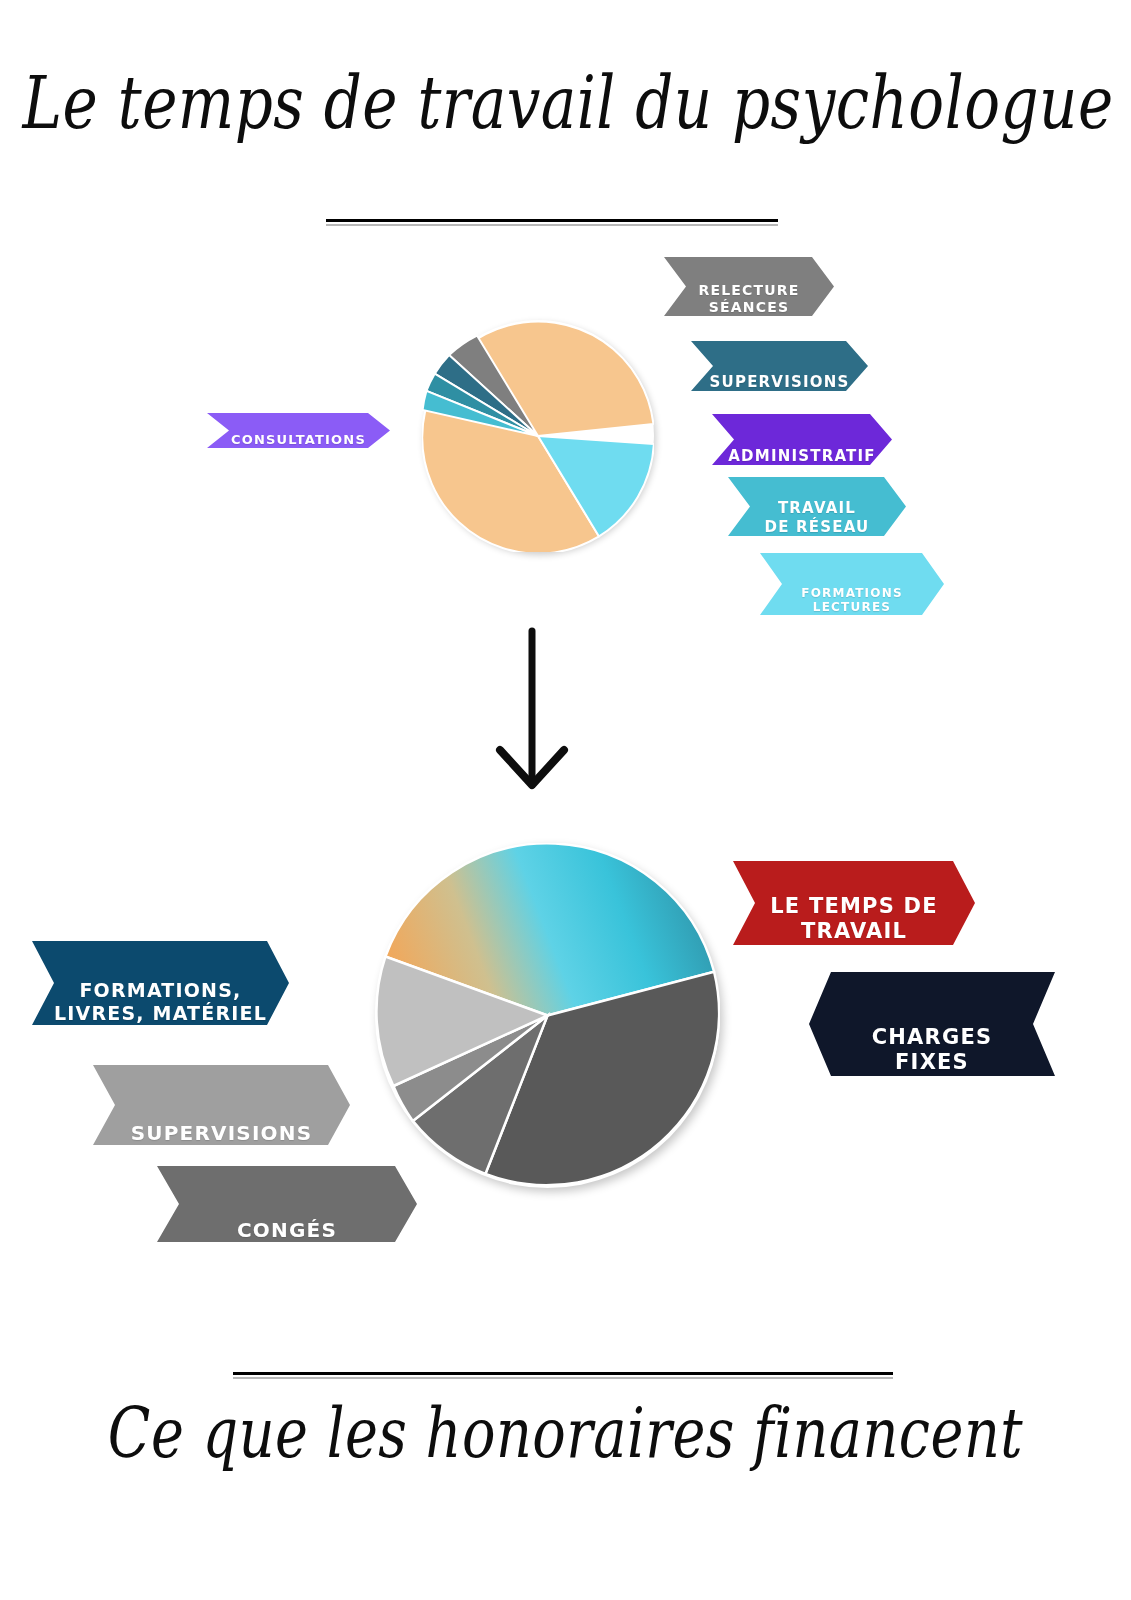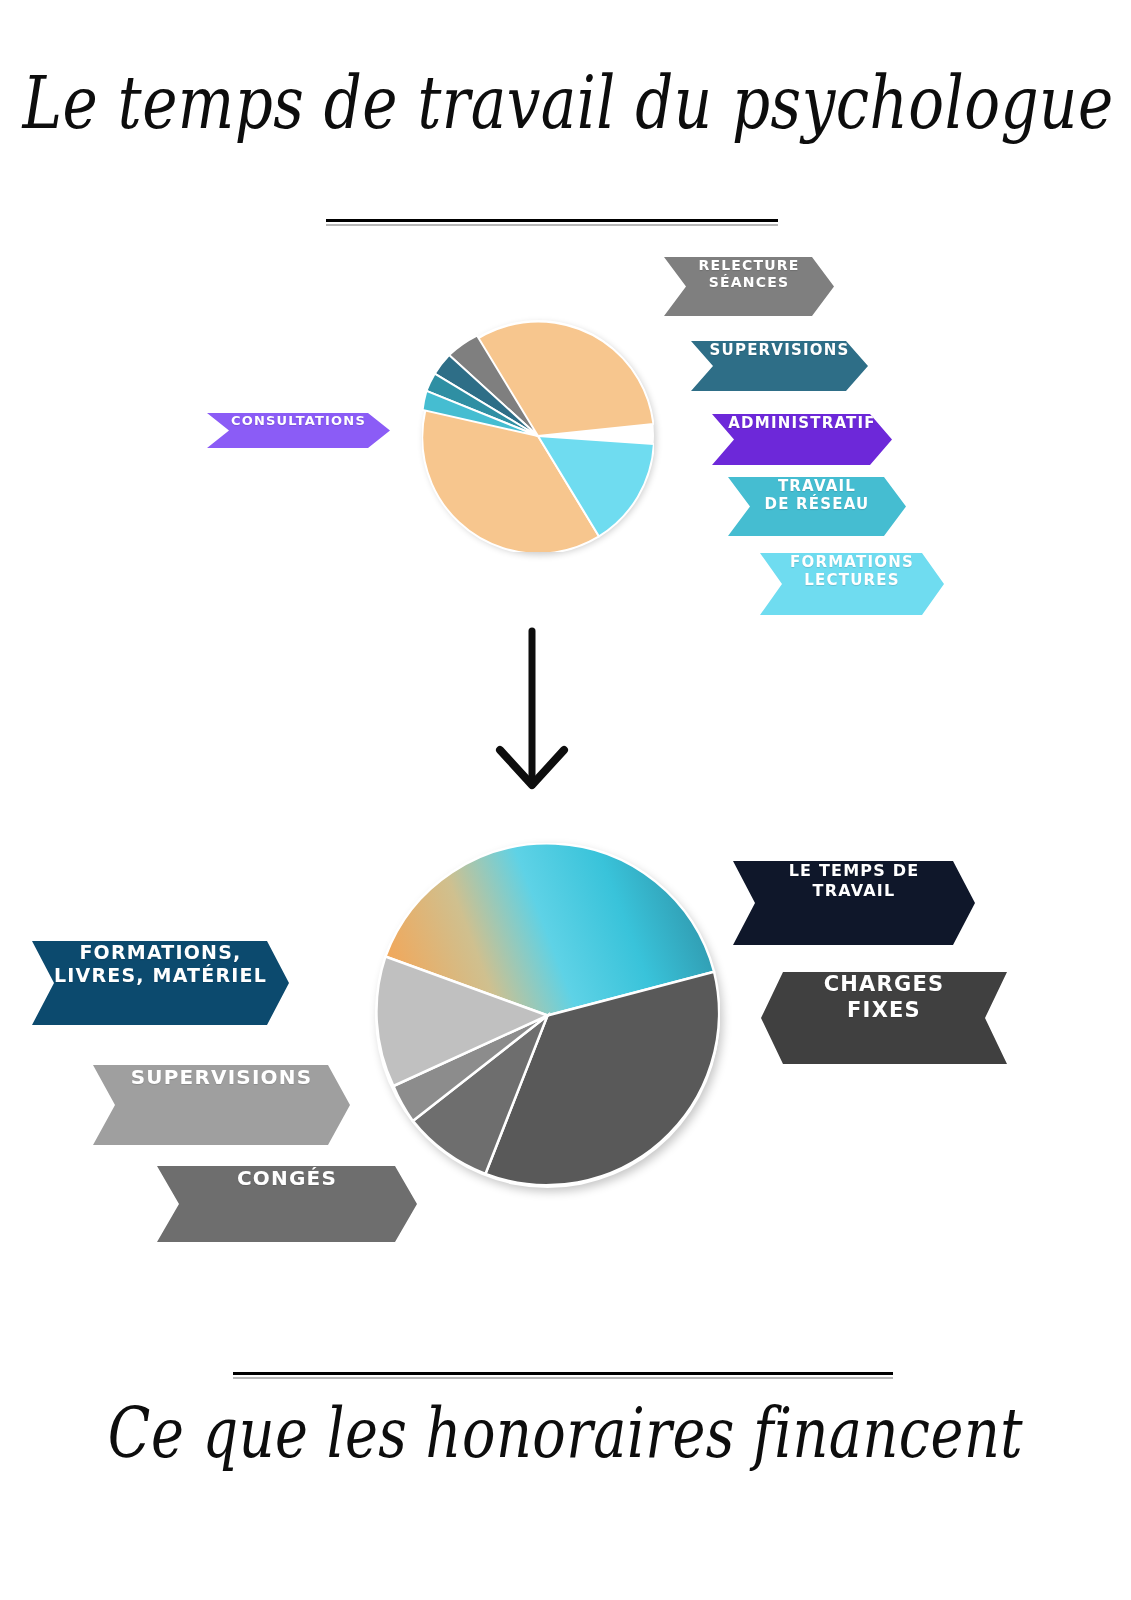--- a/index.html
+++ b/index.html
@@ -68,21 +68,21 @@
     left: 375px; top: 843px;
     width: 345px; height: 345px;
     box-shadow: 3px 4px 10px rgba(0,0,0,0.22);
   }
   .pie svg { display: block; }
 
   
   .banner {
     position: absolute;
     display: flex;
-    align-items: flex-start;
+    align-items: flex-end;
     justify-content: center;
     text-align: center;
     box-sizing: border-box;
     color: #ffffff;
     font-family: "DejaVu Sans", sans-serif;
     font-weight: 700;
     letter-spacing: 1.2px;
     text-transform: uppercase;
     line-height: 1.22;
     text-shadow: 0 1px 1px rgba(0,0,0,0.13);
@@ -144,21 +144,21 @@
 
 <div class="banner chev-right" style="left: 712px; top: 414px; width: 180px; height: 51px; font-size: 15px; background: #6d28d9;">
   <span>ADMINISTRATIF</span>
 </div>
 
 <div class="banner chev-right" style="left: 728px; top: 477px; width: 178px; height: 59px; font-size: 15px; white-space: pre-line; background: rgb(69, 189, 209);">
   <span>TRAVAIL
 DE RÉSEAU</span>
 </div>
 
-<div class="banner chev-right" style="left: 760px; top: 553px; width: 184px; height: 62px; font-size: 15px; white-space: pre-line; background: rgb(111, 220, 240);">
+<div class="banner chev-right" style="left: 760px; top: 553px; width: 184px; height: 62px; font-size: 12px; white-space: pre-line; background: rgb(111, 220, 240);">
   <span>FORMATIONS
 LECTURES</span>
 </div>
 
 <svg style="position:absolute; left:480px; top:625px;" width="120" height="170">
   <line x1="52" y1="6" x2="52" y2="158" stroke="#0d0d0d" stroke-width="7" stroke-linecap="round"></line>
   <polyline points="20,125 52,160 84,125" fill="none" stroke="#0d0d0d" stroke-width="8" stroke-linecap="round" stroke-linejoin="round"></polyline>
 </svg>
 
 <div class="pie" id="pie2">
@@ -181,26 +181,26 @@
 
       <path d="M172.5,172.5 L110.4,331.0 A172.5,172.5 0 0 1 37.8,277.9 Z" fill="#6e6e6e" stroke="#ffffff" stroke-width="2.5"></path>
 
       <path d="M172.5,172.5 L37.8,277.9 A172.5,172.5 0 0 1 18.4,243.0 Z" fill="#8c8c8c" stroke="#ffffff" stroke-width="2.5"></path>
 
       <path d="M172.5,172.5 L18.4,243.0 A172.5,172.5 0 0 1 10.4,113.5 Z" fill="#c0c0c0" stroke="#ffffff" stroke-width="2.5"></path>
     </g>
   </svg>
 </div>
 
-<div class="banner chev-both" style="left: 733px; top: 861px; width: 242px; height: 84px; font-size: 16px; white-space: pre-line; background: #0f172a;">
+<div class="banner chev-both" style="left: 733px; top: 861px; width: 242px; height: 84px; font-size: 21px; white-space: pre-line; background: #b91c1c;">
   <span>LE TEMPS DE
 TRAVAIL</span>
 </div>
 
-<div class="banner chev-left" style="left: 761px; top: 972px; width: 246px; height: 92px; font-size: 21px; white-space: pre-line; background: #404040;">
+<div class="banner chev-left" style="left: 809px; top: 972px; width: 246px; height: 104px; font-size: 21px; white-space: pre-line; background: #0f172a;">
   <span>CHARGES
 FIXES</span>
 </div>
 
 <div class="banner chev-right" style="left: 32px; top: 941px; width: 257px; height: 84px; font-size: 19px; white-space: pre-line; background: #0c4a6e;">
   <span>FORMATIONS,
 LIVRES, MATÉRIEL</span>
 </div>
 
 <div class="banner chev-right" style="left: 93px; top: 1065px; width: 257px; height: 80px; font-size: 20px; background: rgb(159, 159, 159);">

